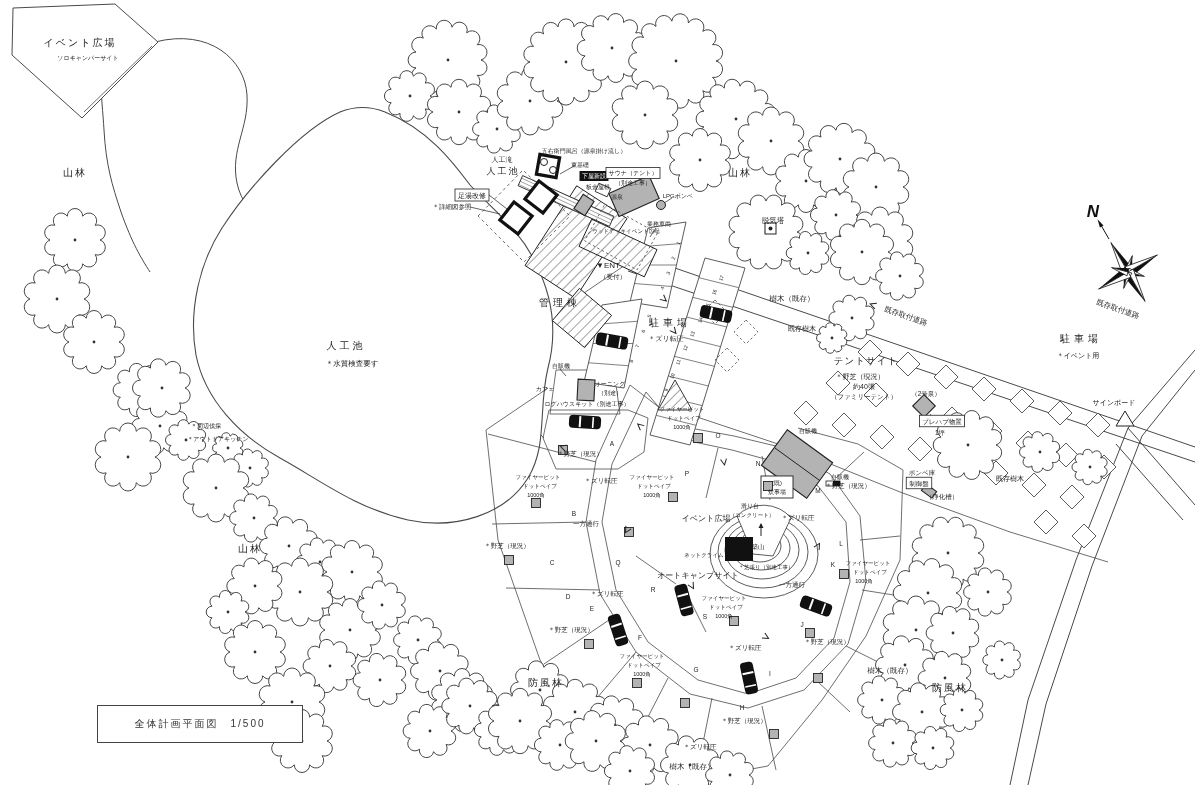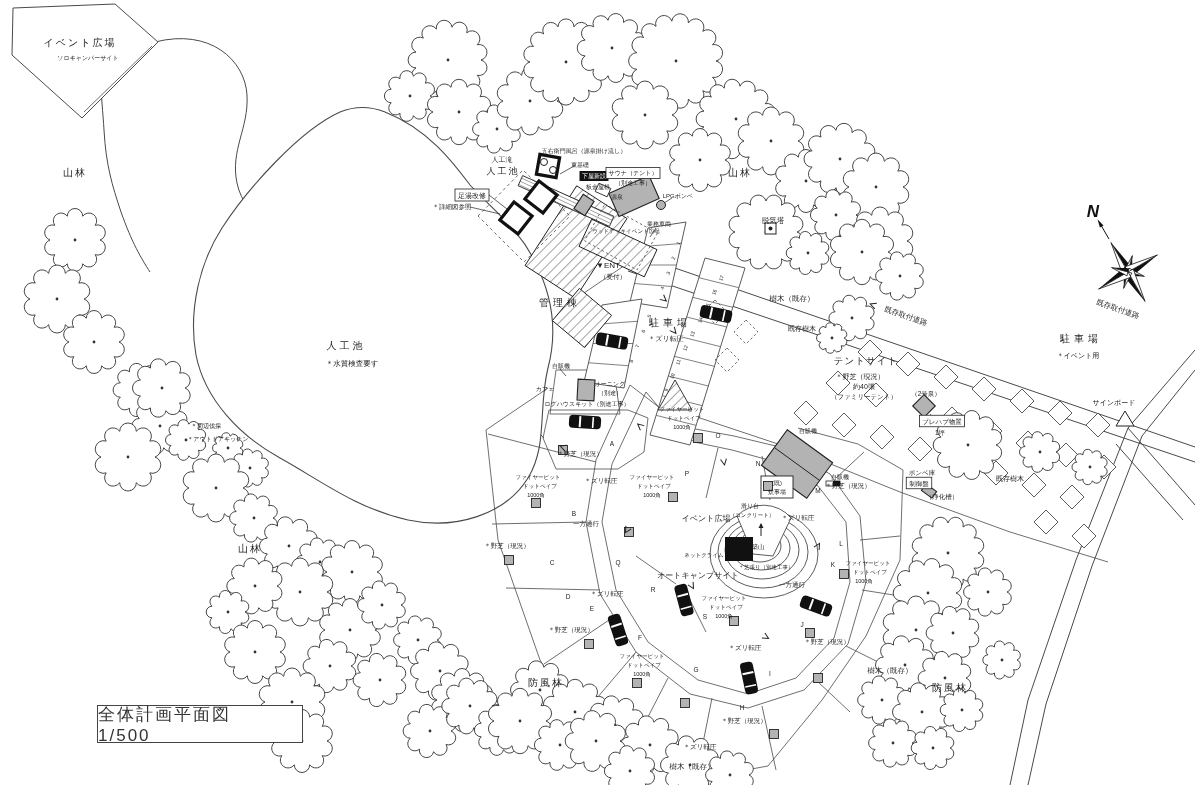--- a/index.html
+++ b/index.html
@@ -1,20 +1,20 @@
 <!DOCTYPE html>
 <html><head>
 <meta charset="utf-8">
 <style>
   html,body{margin:0;padding:0;background:#e8e8e8;}
   #stage{position:relative;width:1195px;height:785px;background:#ffffff;overflow:hidden;
          font-family:"Liberation Sans","DejaVu Sans",sans-serif;}
   svg text{font-family:"Liberation Sans","DejaVu Sans",sans-serif;}
   #titleblock{position:absolute;left:97px;top:705px;width:204px;height:36px;border:1.3px solid #444;
-              display:flex;align-items:center;justify-content:center;font-size:17px;color:#333;
+              display:flex;align-items:center;justify-content:center;font-size:10px;color:#333;
               letter-spacing:2px;background:#fff;}
 </style>
 </head>
 <body>
 
 <div id="stage">
   <svg id="plan" width="1195" height="785" viewBox="0 0 1195 785" xmlns="http://www.w3.org/2000/svg">
     <defs>
       <pattern id="hatch" width="7" height="7" patternUnits="userSpaceOnUse" patternTransform="rotate(45)">
         <rect width="7" height="7" fill="#ffffff"></rect>

